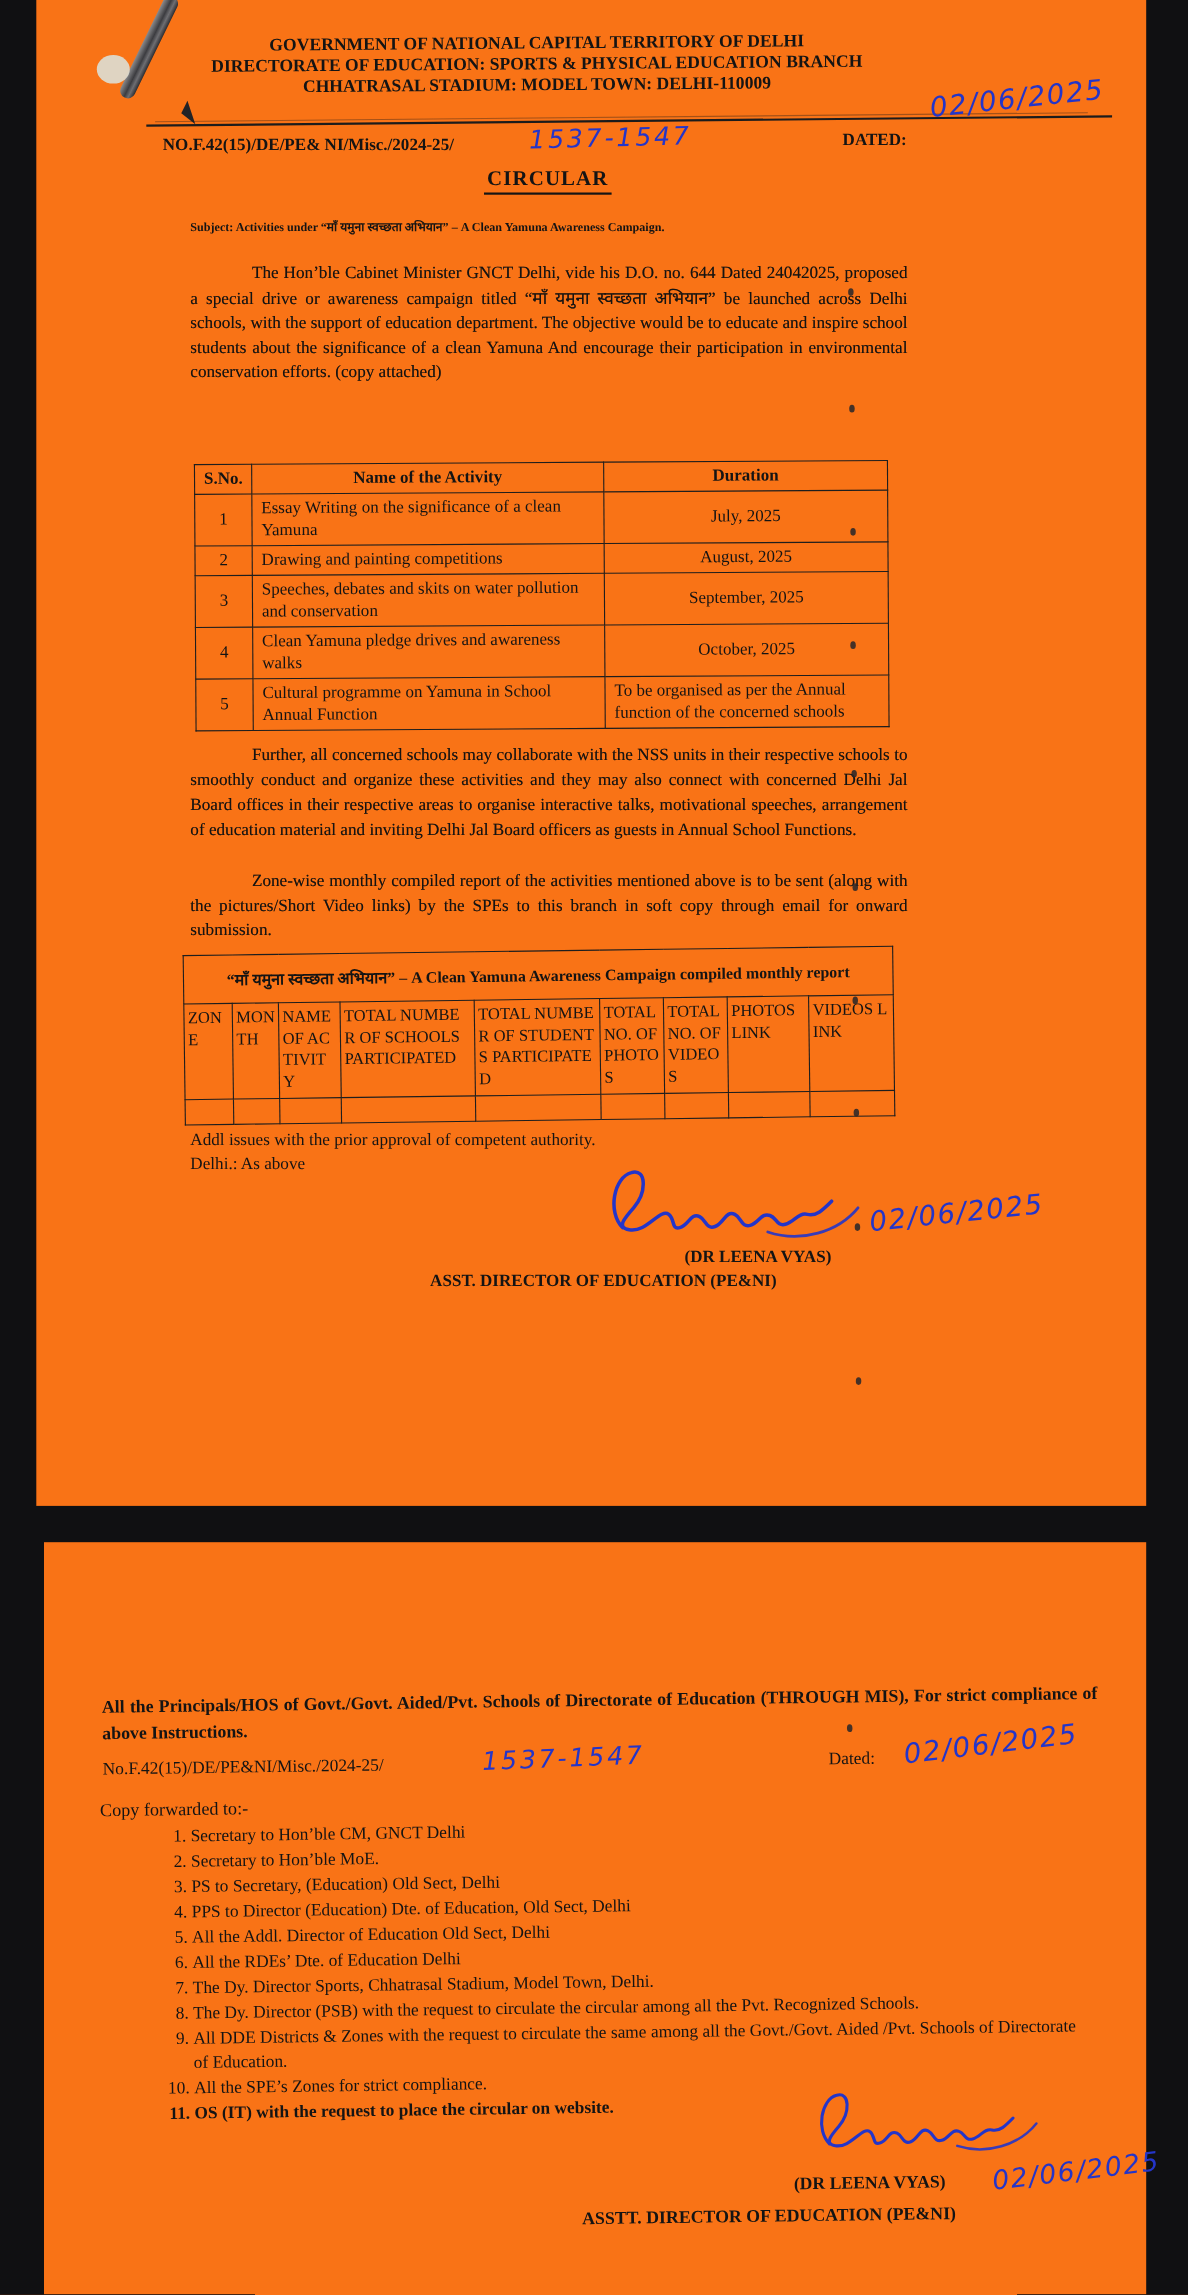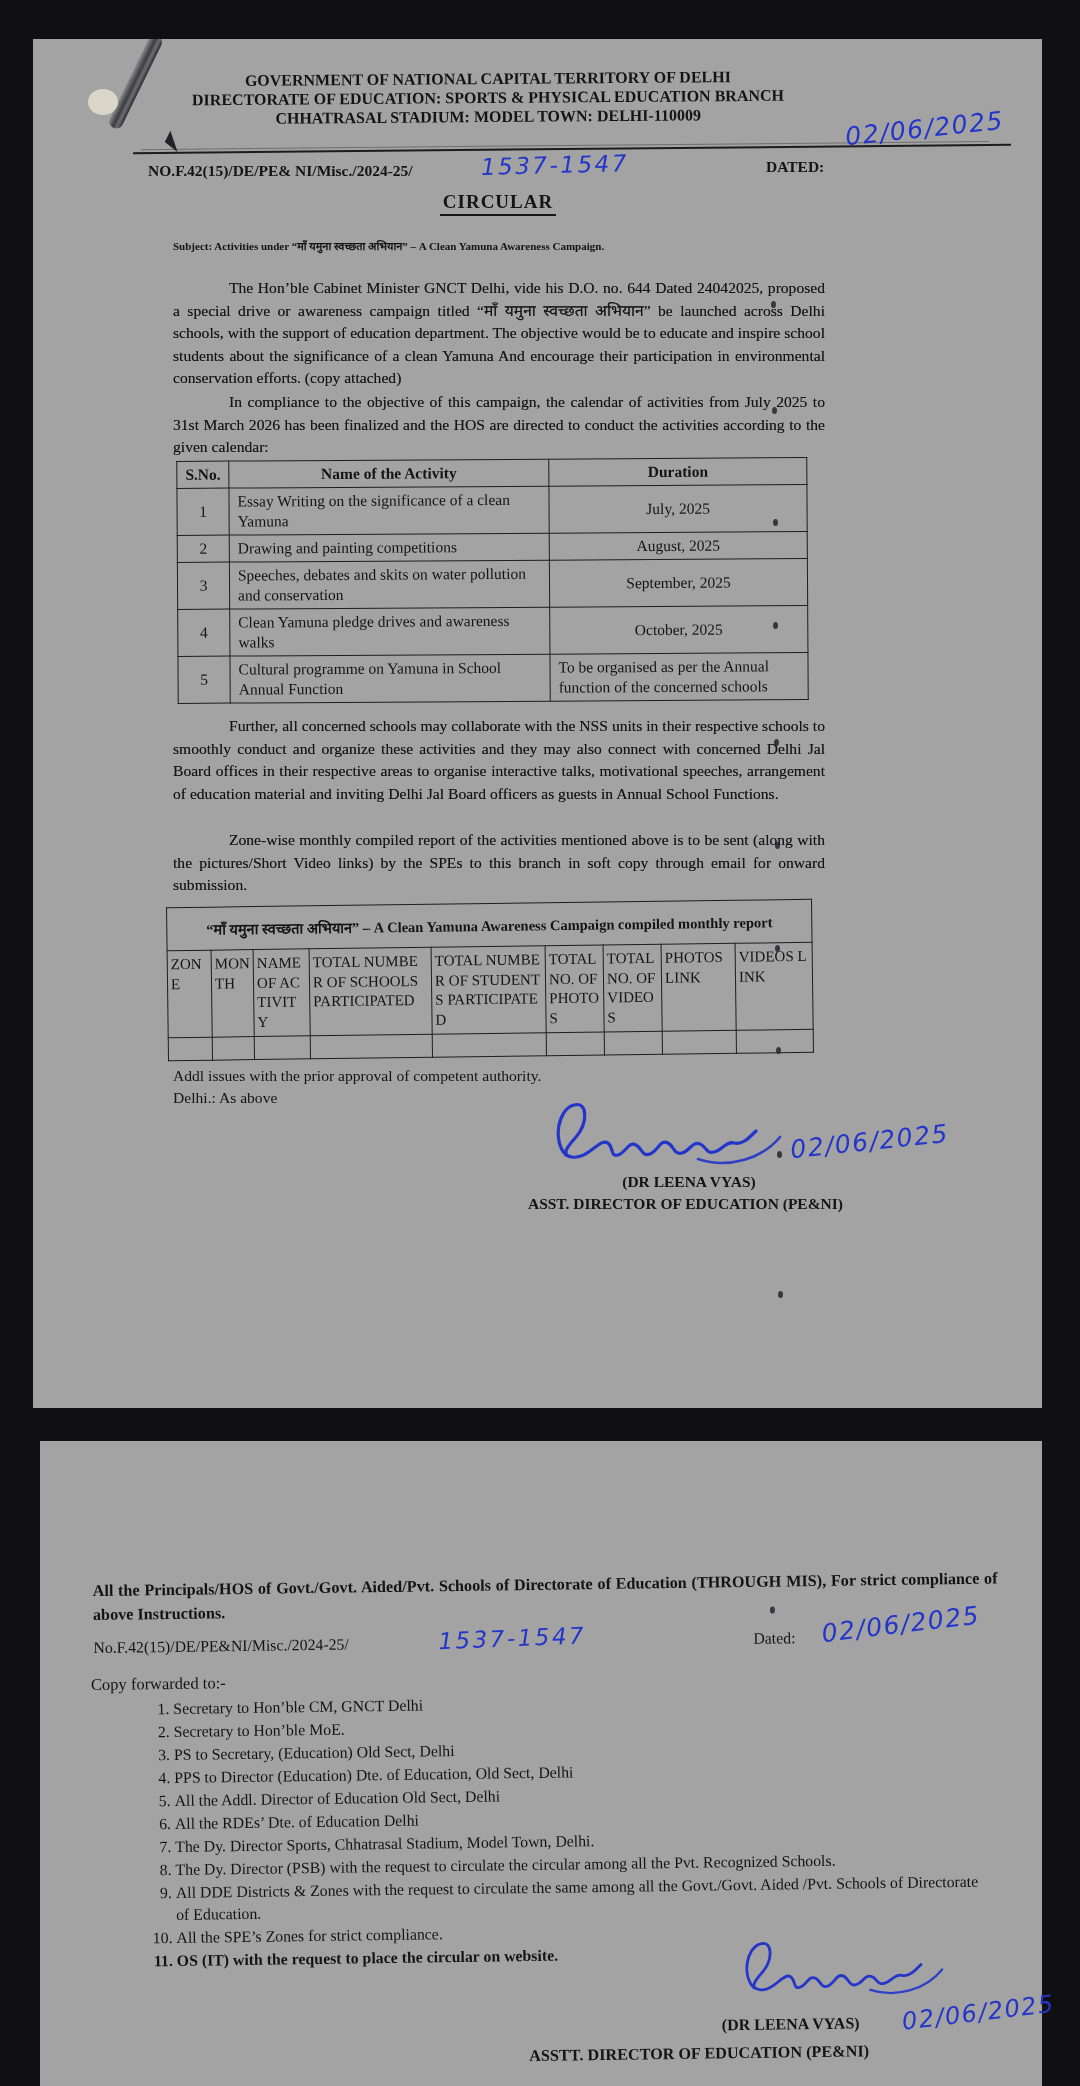--- a/index.html
+++ b/index.html
@@ -1,18 +1,18 @@
 <!DOCTYPE html>
 <html><head>
 <meta charset="utf-8">
 <style>
   html,body{margin:0;padding:0;background:#101012;}
   .screen{position:relative;width:1080px;height:2086px;background:#101012;overflow:hidden;
           font-family:"Liberation Serif","DejaVu Sans",serif;color:#141414;}
-  .page{position:absolute;background:#a3a3a3;margin-top:39px;}
+  .page{position:absolute;background:#f97316;}
   .page1{left:33px;top:0;width:1009px;height:1369px;}
   .page2{left:40px;top:1402px;width:1002px;height:684px;}
   .abs{position:absolute;}
   .bold{font-weight:bold;}
   .just{text-align:justify;}
   .body-text{font-size:15.6px;line-height:22.5px;text-shadow:0 0 .3px rgba(0,0,0,.5);}
   .indent{text-indent:56px;}
 
   
   .hdr{left:105px;top:30px;width:700px;text-align:center;font-weight:bold;font-size:16px;
@@ -46,21 +46,21 @@
   .table2 th,.table2 td{border:1.8px solid #1e1e1e;}
   .rt-title{font-weight:bold;font-size:14.5px;text-align:center;padding:11px 4px;white-space:nowrap;overflow:hidden;}
   .table2 th{font-weight:normal;font-size:15px;line-height:19.5px;vertical-align:top;text-align:left;
              padding:4px 3px;word-break:break-all;}
   .rt-empty td{height:20px;}
 
   .closing{left:140px;top:1026px;font-size:15.6px;line-height:22px;}
 
   .sig-svg{overflow:visible;}
   .sig-name{font-weight:bold;font-size:15.5px;text-align:center;}
-  .sig-desig{font-weight:bold;font-size:15.5px;text-align:right;}
+  .sig-desig{font-weight:bold;font-size:15.5px;text-align:left;}
 
   
   .p2-skew{position:absolute;inset:0;transform:rotate(-0.8deg);transform-origin:60px 320px;}
   .addressee{left:55px;top:138px;width:905px;font-weight:bold;font-size:16.2px;line-height:24px;}
   .p2-refline{left:55px;top:192px;width:915px;height:38px;font-size:15.8px;}
   .copy-heading{left:52px;top:234px;font-size:16.5px;}
   .copy-list{left:100px;top:258px;width:850px;}
   .copy-list ol{margin:0;padding-left:34px;font-size:15.8px;line-height:22px;}
   .copy-list li{margin:0 0 1px 0;}
   .copy-list li:last-child{font-weight:bold;}
@@ -103,21 +103,20 @@
       <span class="abs bold" style="left:633px;top:4px;">DATED:</span>
       <span class="abs hand hand-date" style="left:712px;top:-40px;">02/06/2025</span>
     </div>
 
     <div class="abs title-wrap">
       <span>CIRCULAR</span>
     </div>
 
     <div class="abs subject bold just">Subject: Activities under “माँ यमुना स्वच्छता अभियान” – A Clean Yamuna Awareness Campaign.</div>
     <div class="abs body-text just indent" style="left:140px;top:238px;width:652px;">The Hon’ble Cabinet Minister GNCT Delhi, vide his D.O. no. 644 Dated 24042025, proposed a special drive or awareness campaign titled “माँ यमुना स्वच्छता अभियान” be launched across Delhi schools, with the support of education department. The objective would be to educate and inspire school students about the significance of a clean Yamuna And encourage their participation in environmental conservation efforts. (copy attached)</div>
-    <div class="abs body-text just indent" style="left:140px;top:352px;width:652px;">In compliance to the objective of this campaign, the calendar of activities from July 2025 to 31st March 2026 has been finalized and the HOS are directed to conduct the activities according to the given calendar:</div>
 
     <table class="abs table1">
       <colgroup>
           <col style="width:52px">
           <col style="width:320px">
           <col style="width:258px">
         </colgroup>
       <thead>
         <tr>
             <th>S.No.</th>

